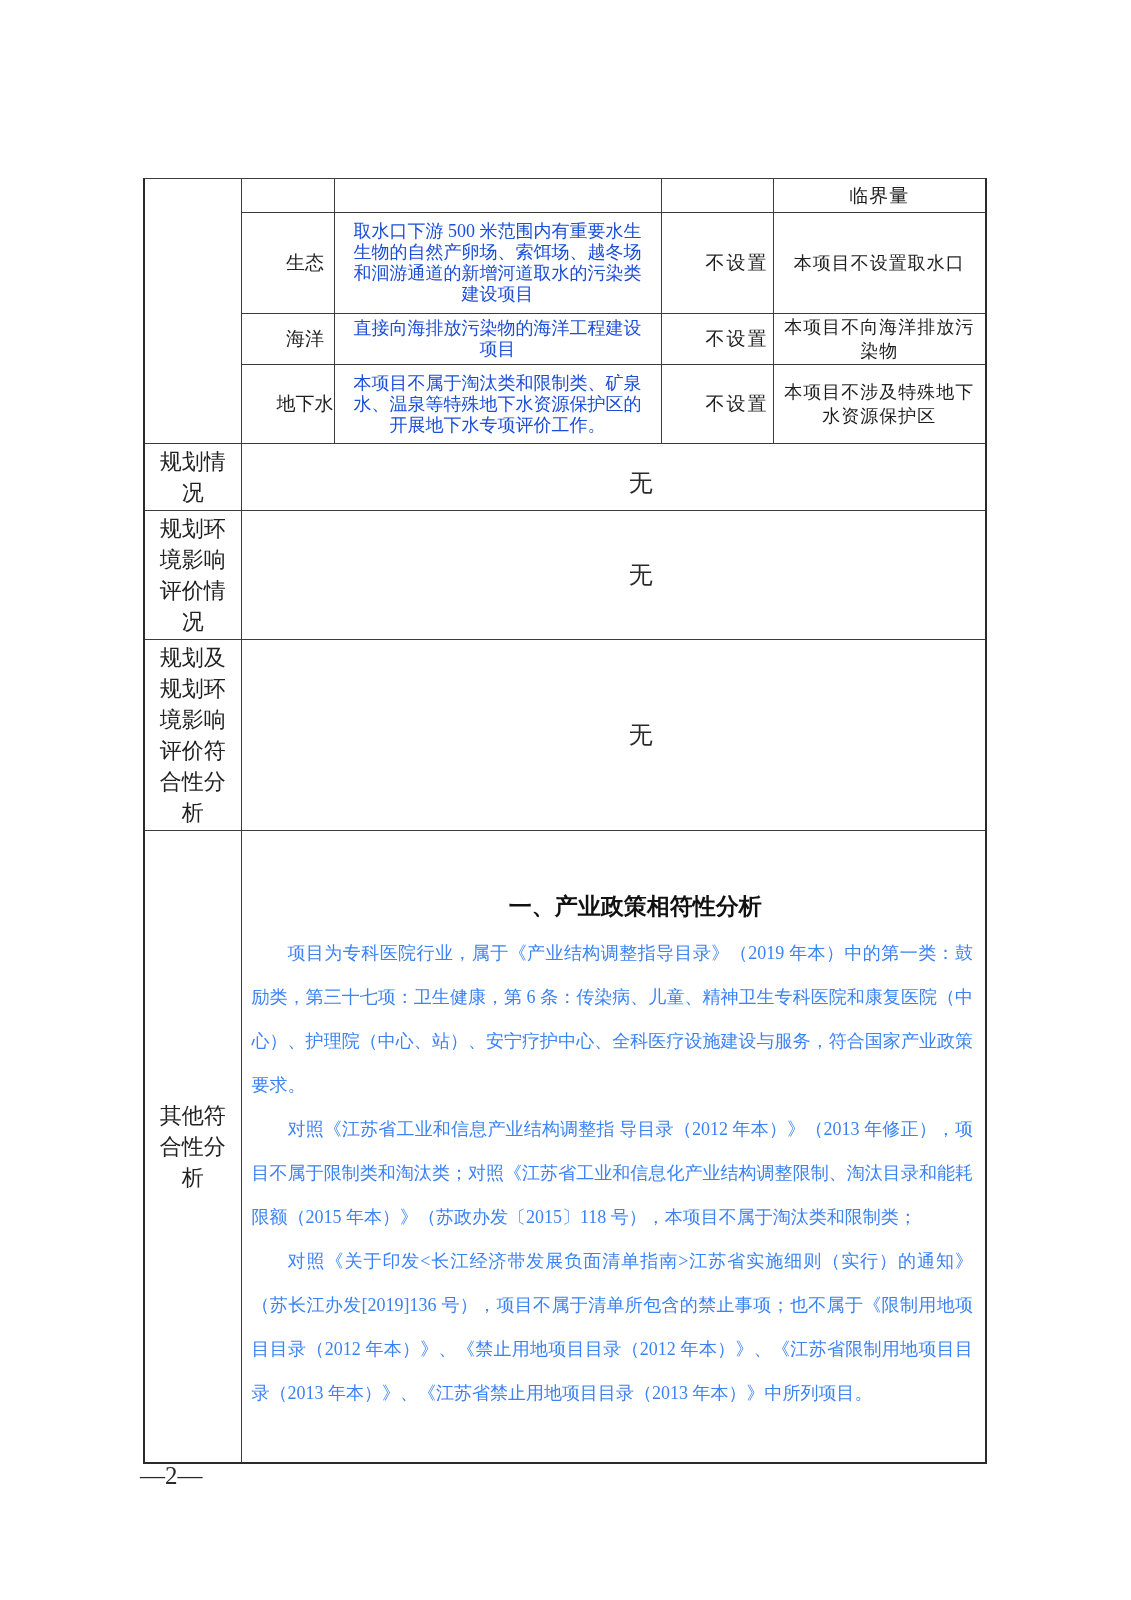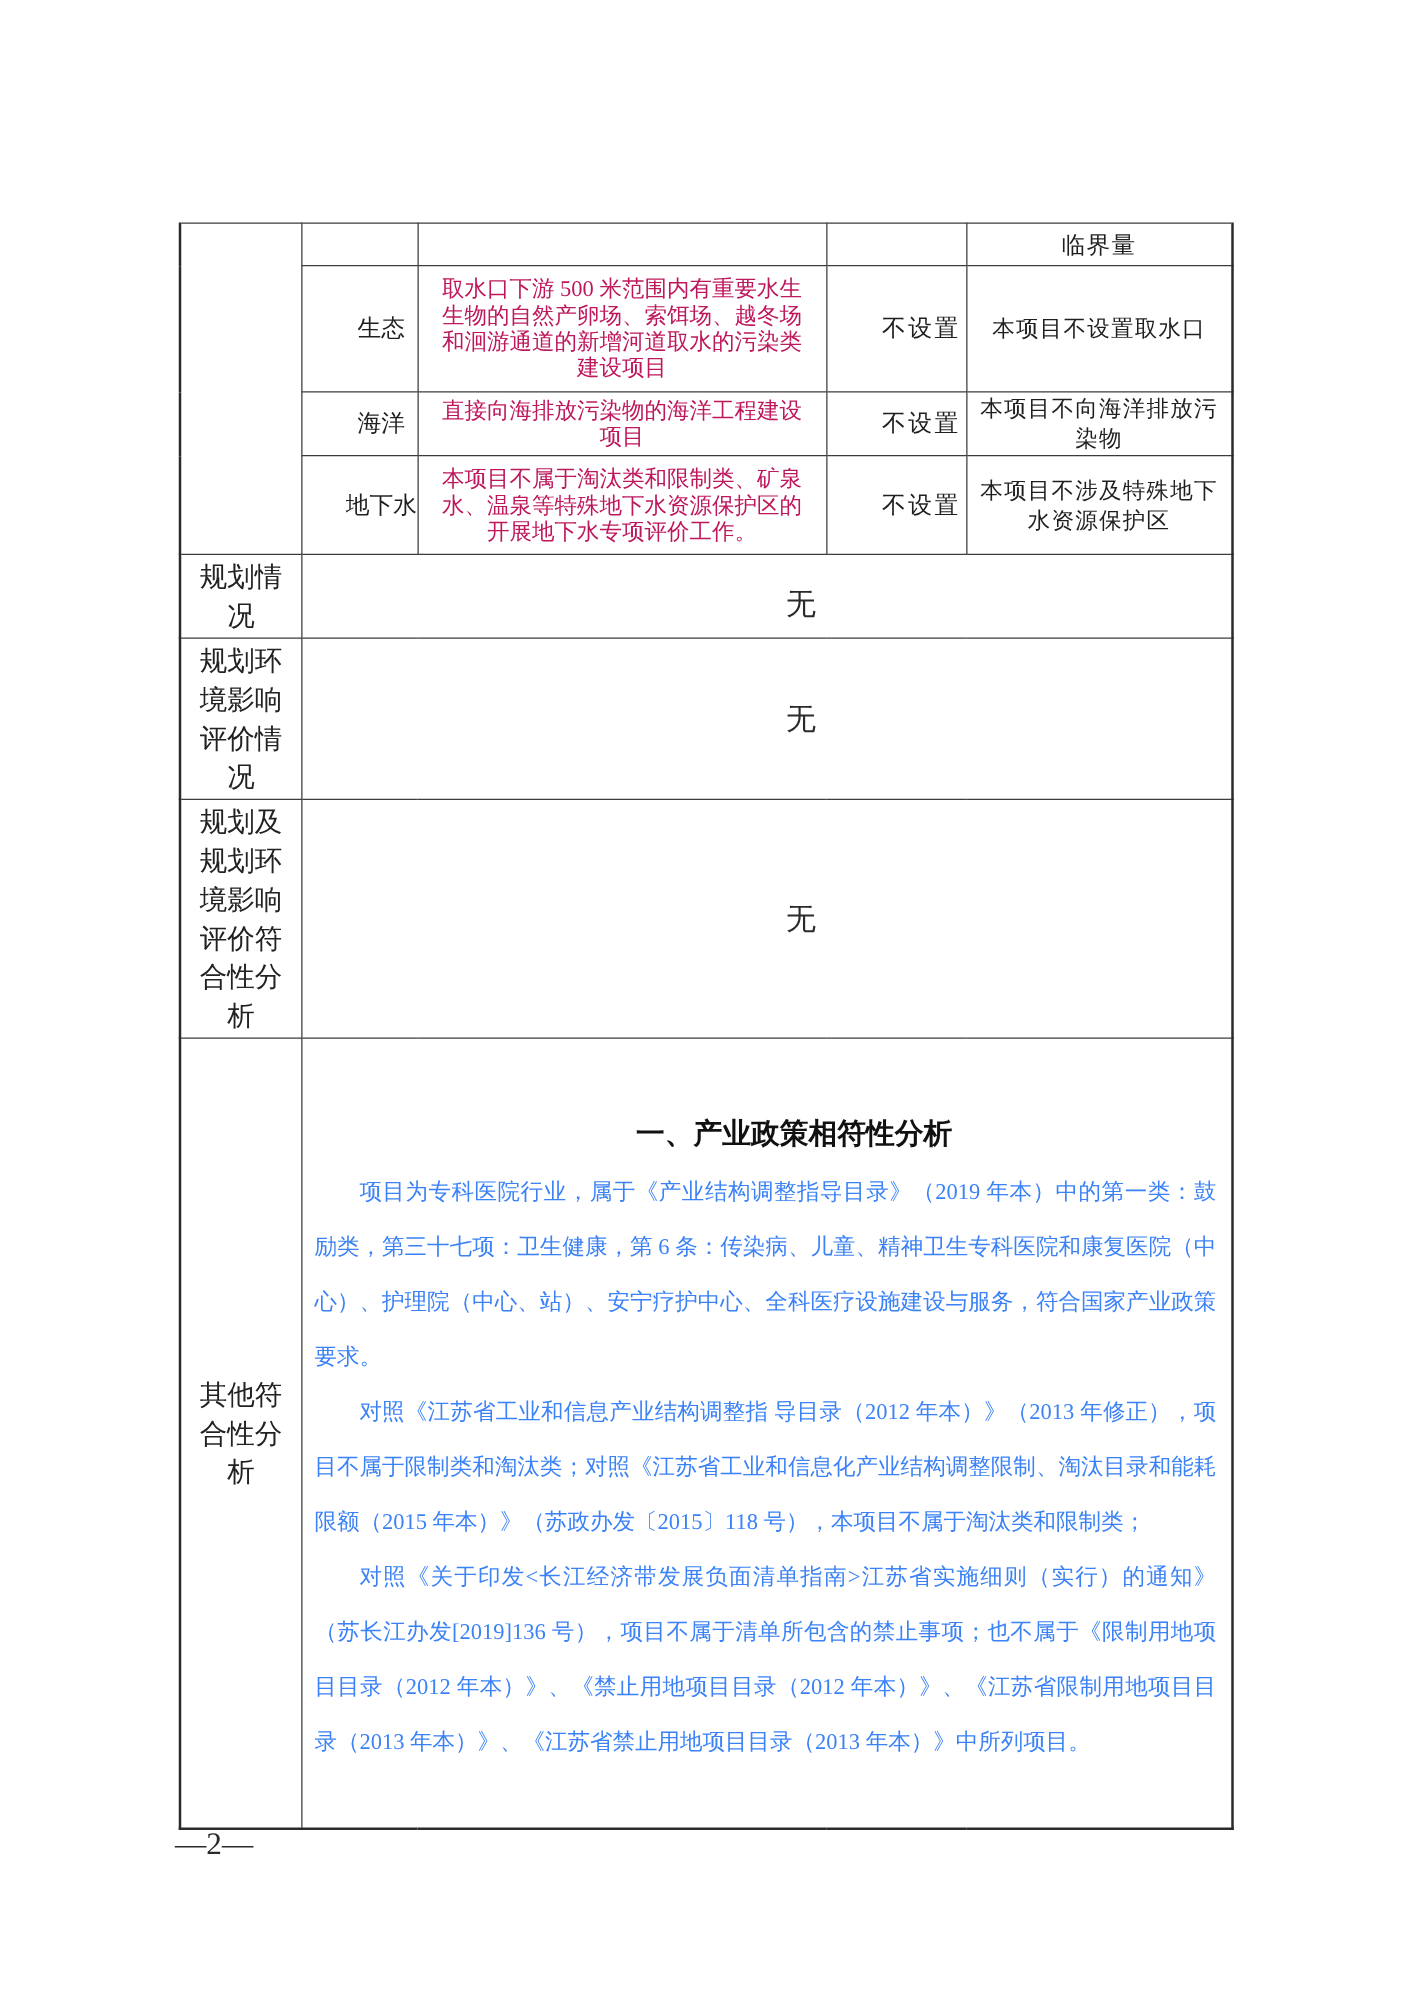--- a/index.html
+++ b/index.html
@@ -31,21 +31,21 @@
     padding: 2px 13px;
     color: #222;
   }
   
   .cat-cell { font-size: 19px; padding-left: 35px; }
   .crit-cell {
     font-size: 18px;
     line-height: 21px;
     padding: 1px 15px;
     text-align: center;
-    color: #be185d;
+    color: #1d4ed8;
   }
   .set-cell { font-size: 19px; letter-spacing: 2px; padding-left: 40px; }
   .concl-cell {
     font-size: 18px;
     line-height: 24px;
     padding: 1px 4px;
     letter-spacing: 1px;
   }
   .critical-cell { font-size: 19px; letter-spacing: 1px; }
   

